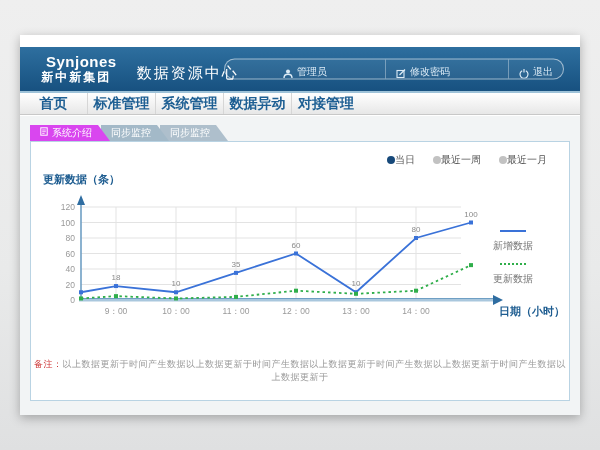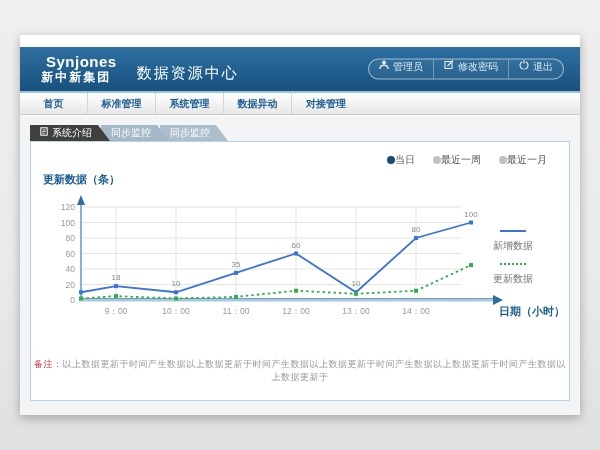--- a/index.html
+++ b/index.html
@@ -15,39 +15,39 @@
          background:linear-gradient(#2e6f9f, #175180);
          border-bottom:2px solid #9ec2d8; display:flex; align-items:center; }
   .logo { margin-left:16px; color:#fff; text-align:center; line-height:1.1; }
   .logo .brand { font-size:15px; font-weight:bold; letter-spacing:.5px;margin-left:10px; }
   .logo .company { font-size:12px; font-weight:bold; letter-spacing:2px; }
   .app-title { margin-left:20px; color:#fff; font-size:15px; letter-spacing:2px; padding-top:8px; }
   .user-pill { position:absolute; right:16px; top:50%; transform:translateY(-50%);
                height:21px; border:1px solid rgba(255,255,255,.55); border-radius:11px;
                display:flex; align-items:center; color:#dcebf6; font-size:10px;
                background:rgba(255,255,255,.06); }
-  .user-pill .seg { display:flex; align-items:flex-start; gap:4px; padding:0 10px; cursor:pointer; height:100%; }
+  .user-pill .seg { display:flex; align-items:flex-end; gap:4px; padding:0 10px; cursor:pointer; height:100%;margin-left:48px; }
   .user-pill .seg + .seg { border-left:1px solid rgba(255,255,255,.35); }
   .user-pill svg { display:block; }
 
   
   .nav { position:absolute; left:0; top:58px; width:100%; height:22px;
          background:linear-gradient(#ffffff,#e7e7e7); border-bottom:1px solid #c8c8c8;
-         display:flex; font-size:10px; font-weight:bold; color:#1e5f93; }
+         display:flex; font-size:14px; font-weight:bold; color:#1e5f93; }
   .nav-item { width:68px; text-align:center; line-height:21px; cursor:pointer; }
   .nav-item:not(:last-child){ border-right:1px solid #d6d6d6; }
 
   
   .content { position:absolute; left:0; top:81px; width:100%; height:299px; background:#f2f4f5; }
 
   .tabs { position:absolute; left:10px; top:9px; display:flex; height:16px; }
   .tab { position:relative; line-height:16px; font-size:10px; color:#fff; padding:0 18px 0 10px;
          clip-path:polygon(0 0, calc(100% - 12px) 0, 100% 100%, 0 100%);
          margin-right:-9px; cursor:pointer; display:flex; align-items:center; gap:4px; }
-  .tab.active { background:#404040; z-index:3; }
+  .tab.active { background:#d946ef; z-index:3; }
   .tab.inactive1 { background:#a3b9c8; z-index:2; }
   .tab.inactive2 { background:#aebfcc; z-index:1; }
 
   .panel { position:absolute; left:10px; top:25px; width:540px; height:260px;
            background:#fff; border:1px solid #b9d3e3; }
 
   .radio-row { position:absolute; top:11px; right:22px; display:flex; gap:18px;
                align-items:center; font-size:10px; color:#555; }
   .radio { display:flex; align-items:center; cursor:pointer; }
   .radio .dot { width:8px; height:8px; border-radius:50%; background:#c2c2c2; }

